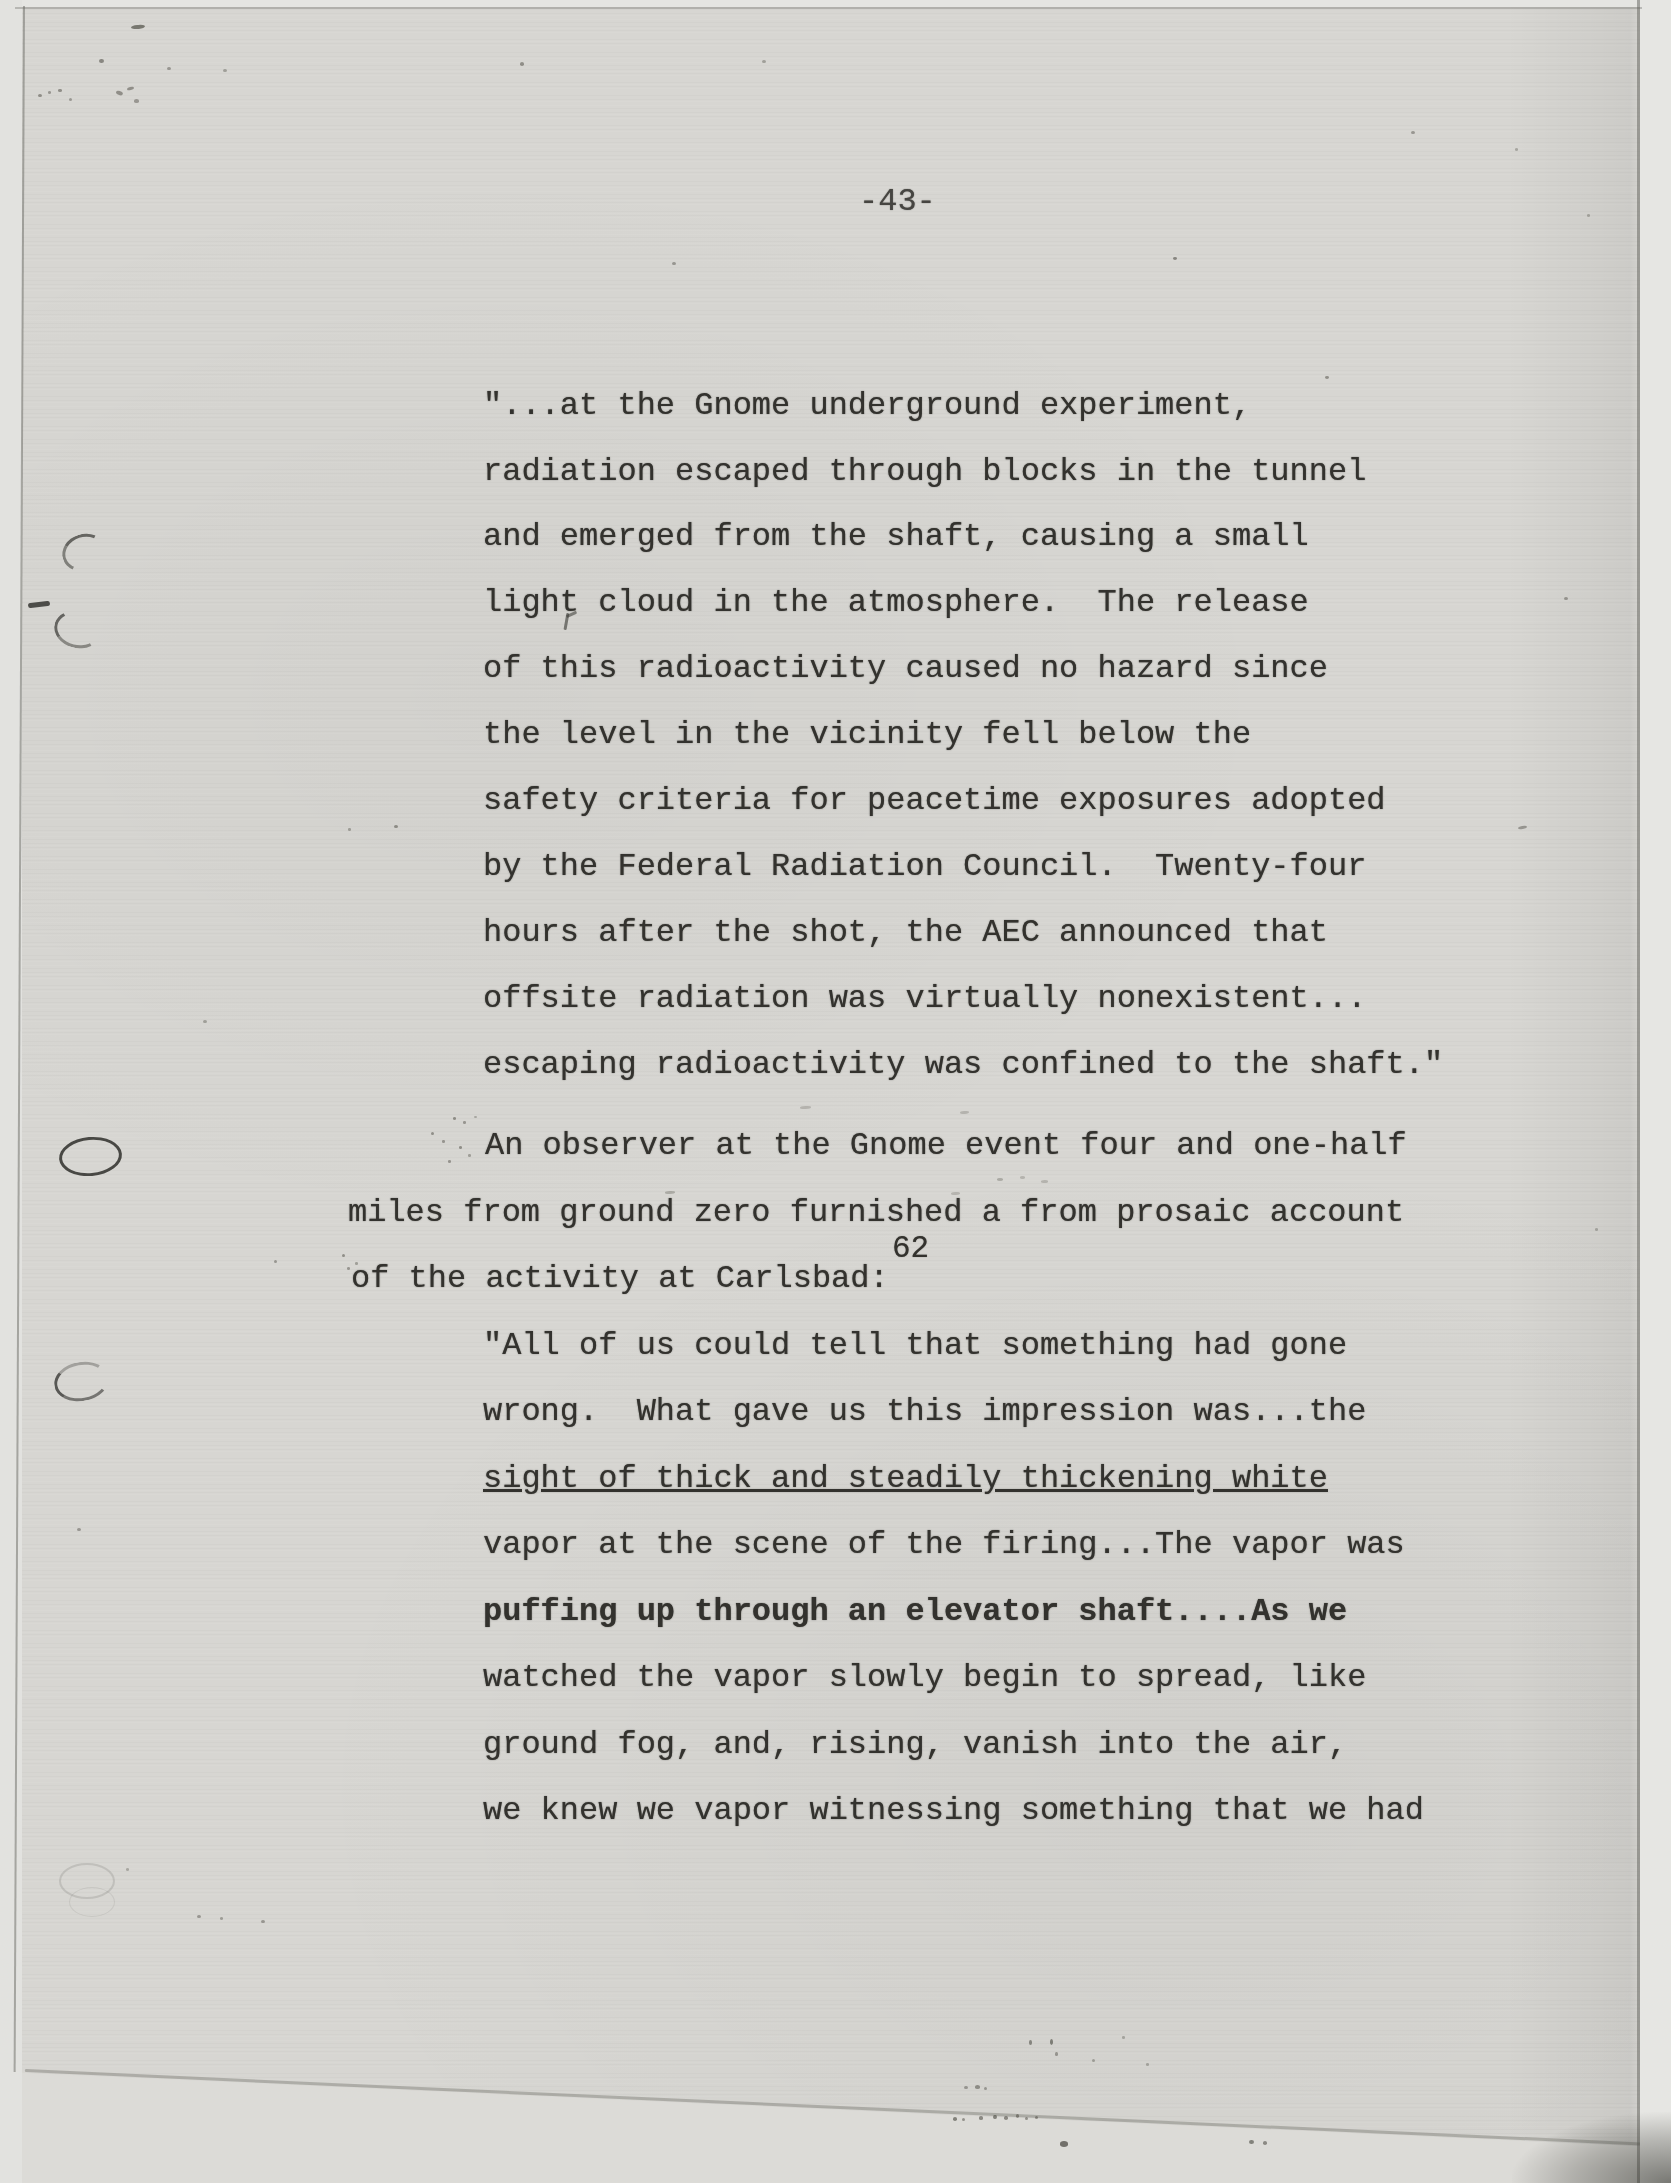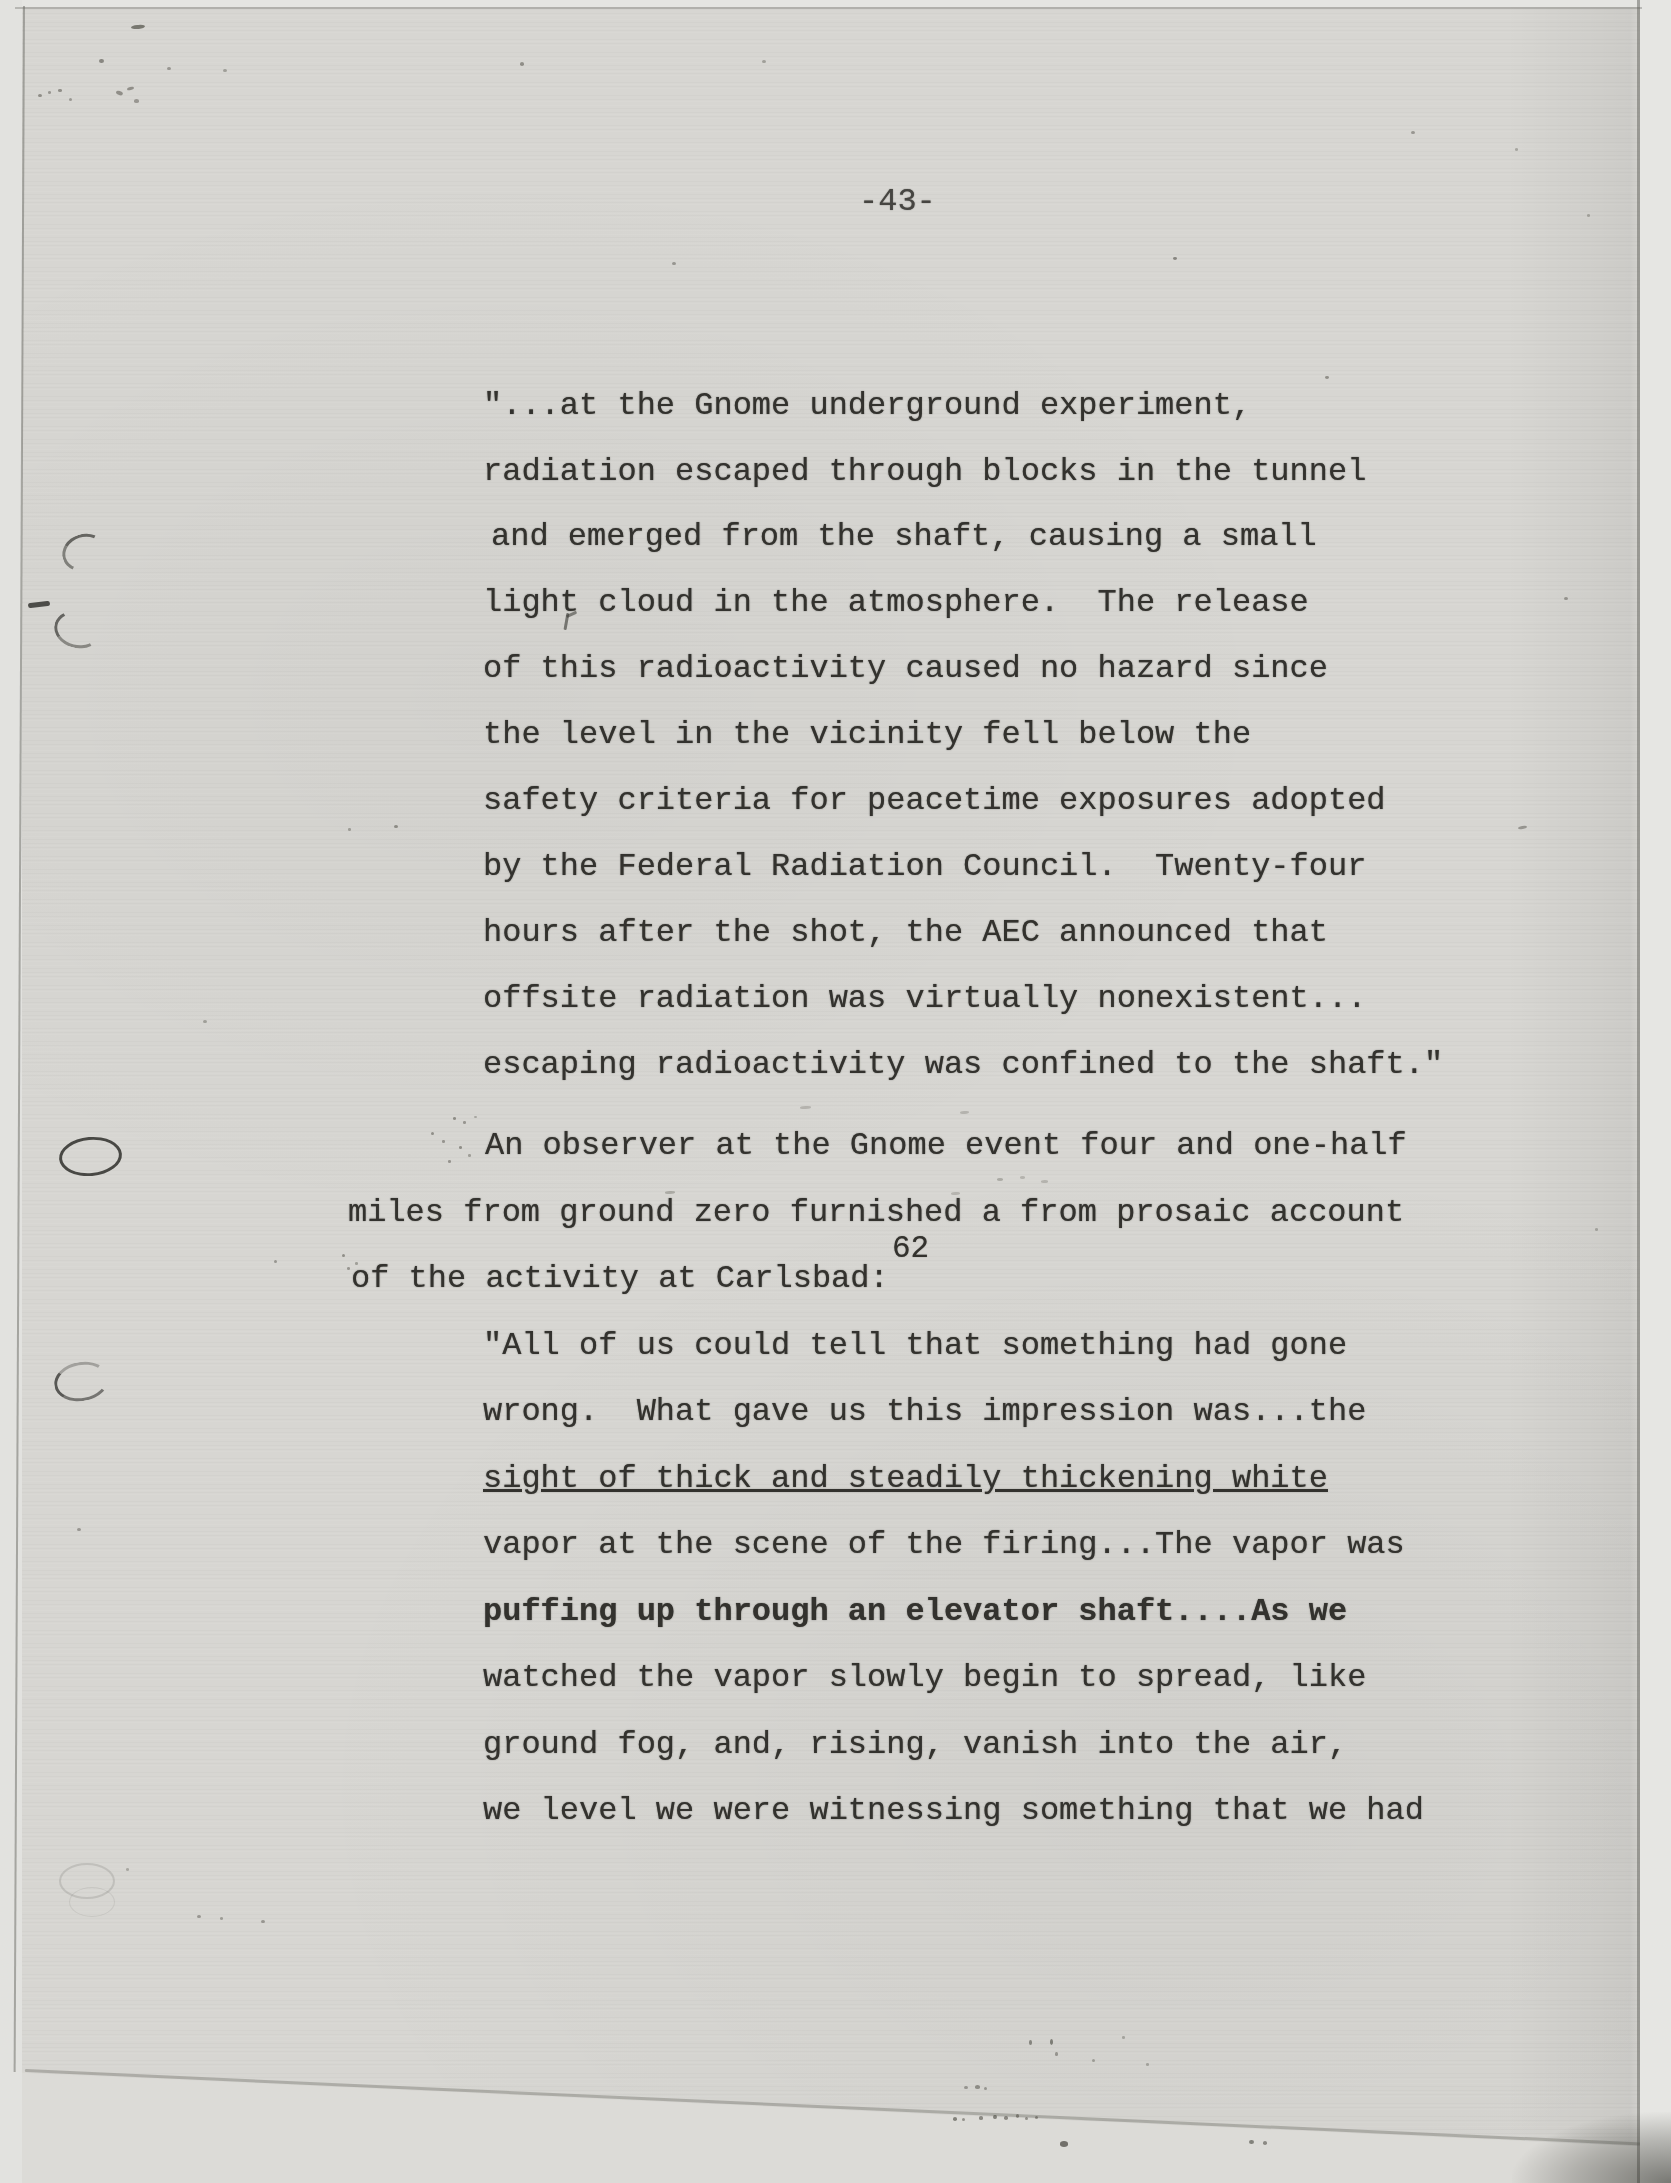--- a/index.html
+++ b/index.html
@@ -167,21 +167,21 @@
       <div class="speck" style="left: 1060px; top: 2141px; width: 8px; height: 5.5px; opacity: 0.65; transform: rotate(0deg);"></div>
       <div class="speck" style="left: 1249px; top: 2140px; width: 4.9px; height: 4.3px; opacity: 0.55; transform: rotate(0deg);"></div>
       <div class="speck" style="left: 1263px; top: 2141px; width: 4.3px; height: 3.7px; opacity: 0.5; transform: rotate(0deg);"></div>
     </div>
 
   <div class="line pagenum" style="left:859px;top:186px">-43-</div>
 
   <div>
       <div class="line" style="left: 483px; top: 390px;">"...at the Gnome underground experiment,</div>
       <div class="line" style="left: 483px; top: 456px;">radiation escaped through blocks in the tunnel</div>
-      <div class="line" style="left: 483px; top: 521px; margin-left: 8px;">and emerged from the shaft, causing a small</div>
+      <div class="line" style="left: 483px; top: 521px;">and emerged from the shaft, causing a small</div>
       <div class="line" style="left: 483px; top: 587px;">light cloud in the atmosphere.  The release</div>
       <div class="line" style="left: 483px; top: 653px;">of this radioactivity caused no hazard since</div>
       <div class="line" style="left: 483px; top: 719px;">the level in the vicinity fell below the</div>
       <div class="line" style="left: 483px; top: 785px;">safety criteria for peacetime exposures adopted</div>
       <div class="line" style="left: 483px; top: 851px;">by the Federal Radiation Council.  Twenty-four</div>
       <div class="line" style="left: 483px; top: 917px;">hours after the shot, the AEC announced that</div>
       <div class="line" style="left: 483px; top: 983px;">offsite radiation was virtually nonexistent...</div>
       <div class="line" style="left: 483px; top: 1049px;">escaping radioactivity was confined to the shaft."</div>
     </div>
 
@@ -193,18 +193,18 @@
   </div>
 
   <div>
       <div class="line" style="left: 483px; top: 1330px;">"All of us could tell that something had gone</div>
       <div class="line" style="left: 483px; top: 1396px;">wrong.  What gave us this impression was...the</div>
       <div class="line" style="left: 483px; top: 1463px; text-decoration: underline;">sight of thick and steadily thickening white</div>
       <div class="line" style="left: 483px; top: 1529px;">vapor at the scene of the firing...The vapor was</div>
       <div class="line" style="left: 483px; top: 1596px; font-weight: bold;">puffing up through an elevator shaft....As we</div>
       <div class="line" style="left: 483px; top: 1662px; text-align: center;">watched the vapor slowly begin to spread, like</div>
       <div class="line" style="left: 483px; top: 1729px;">ground fog, and, rising, vanish into the air,</div>
-      <div class="line" style="left: 483px; top: 1795px;">we level we were witnessing something that we had</div>
+      <div class="line" style="left: 483px; top: 1795px;">we knew we vapor witnessing something that we had</div>
     </div>
 
 <div class="corner-shadow"></div>
   </div>
 
 
 </body></html>

